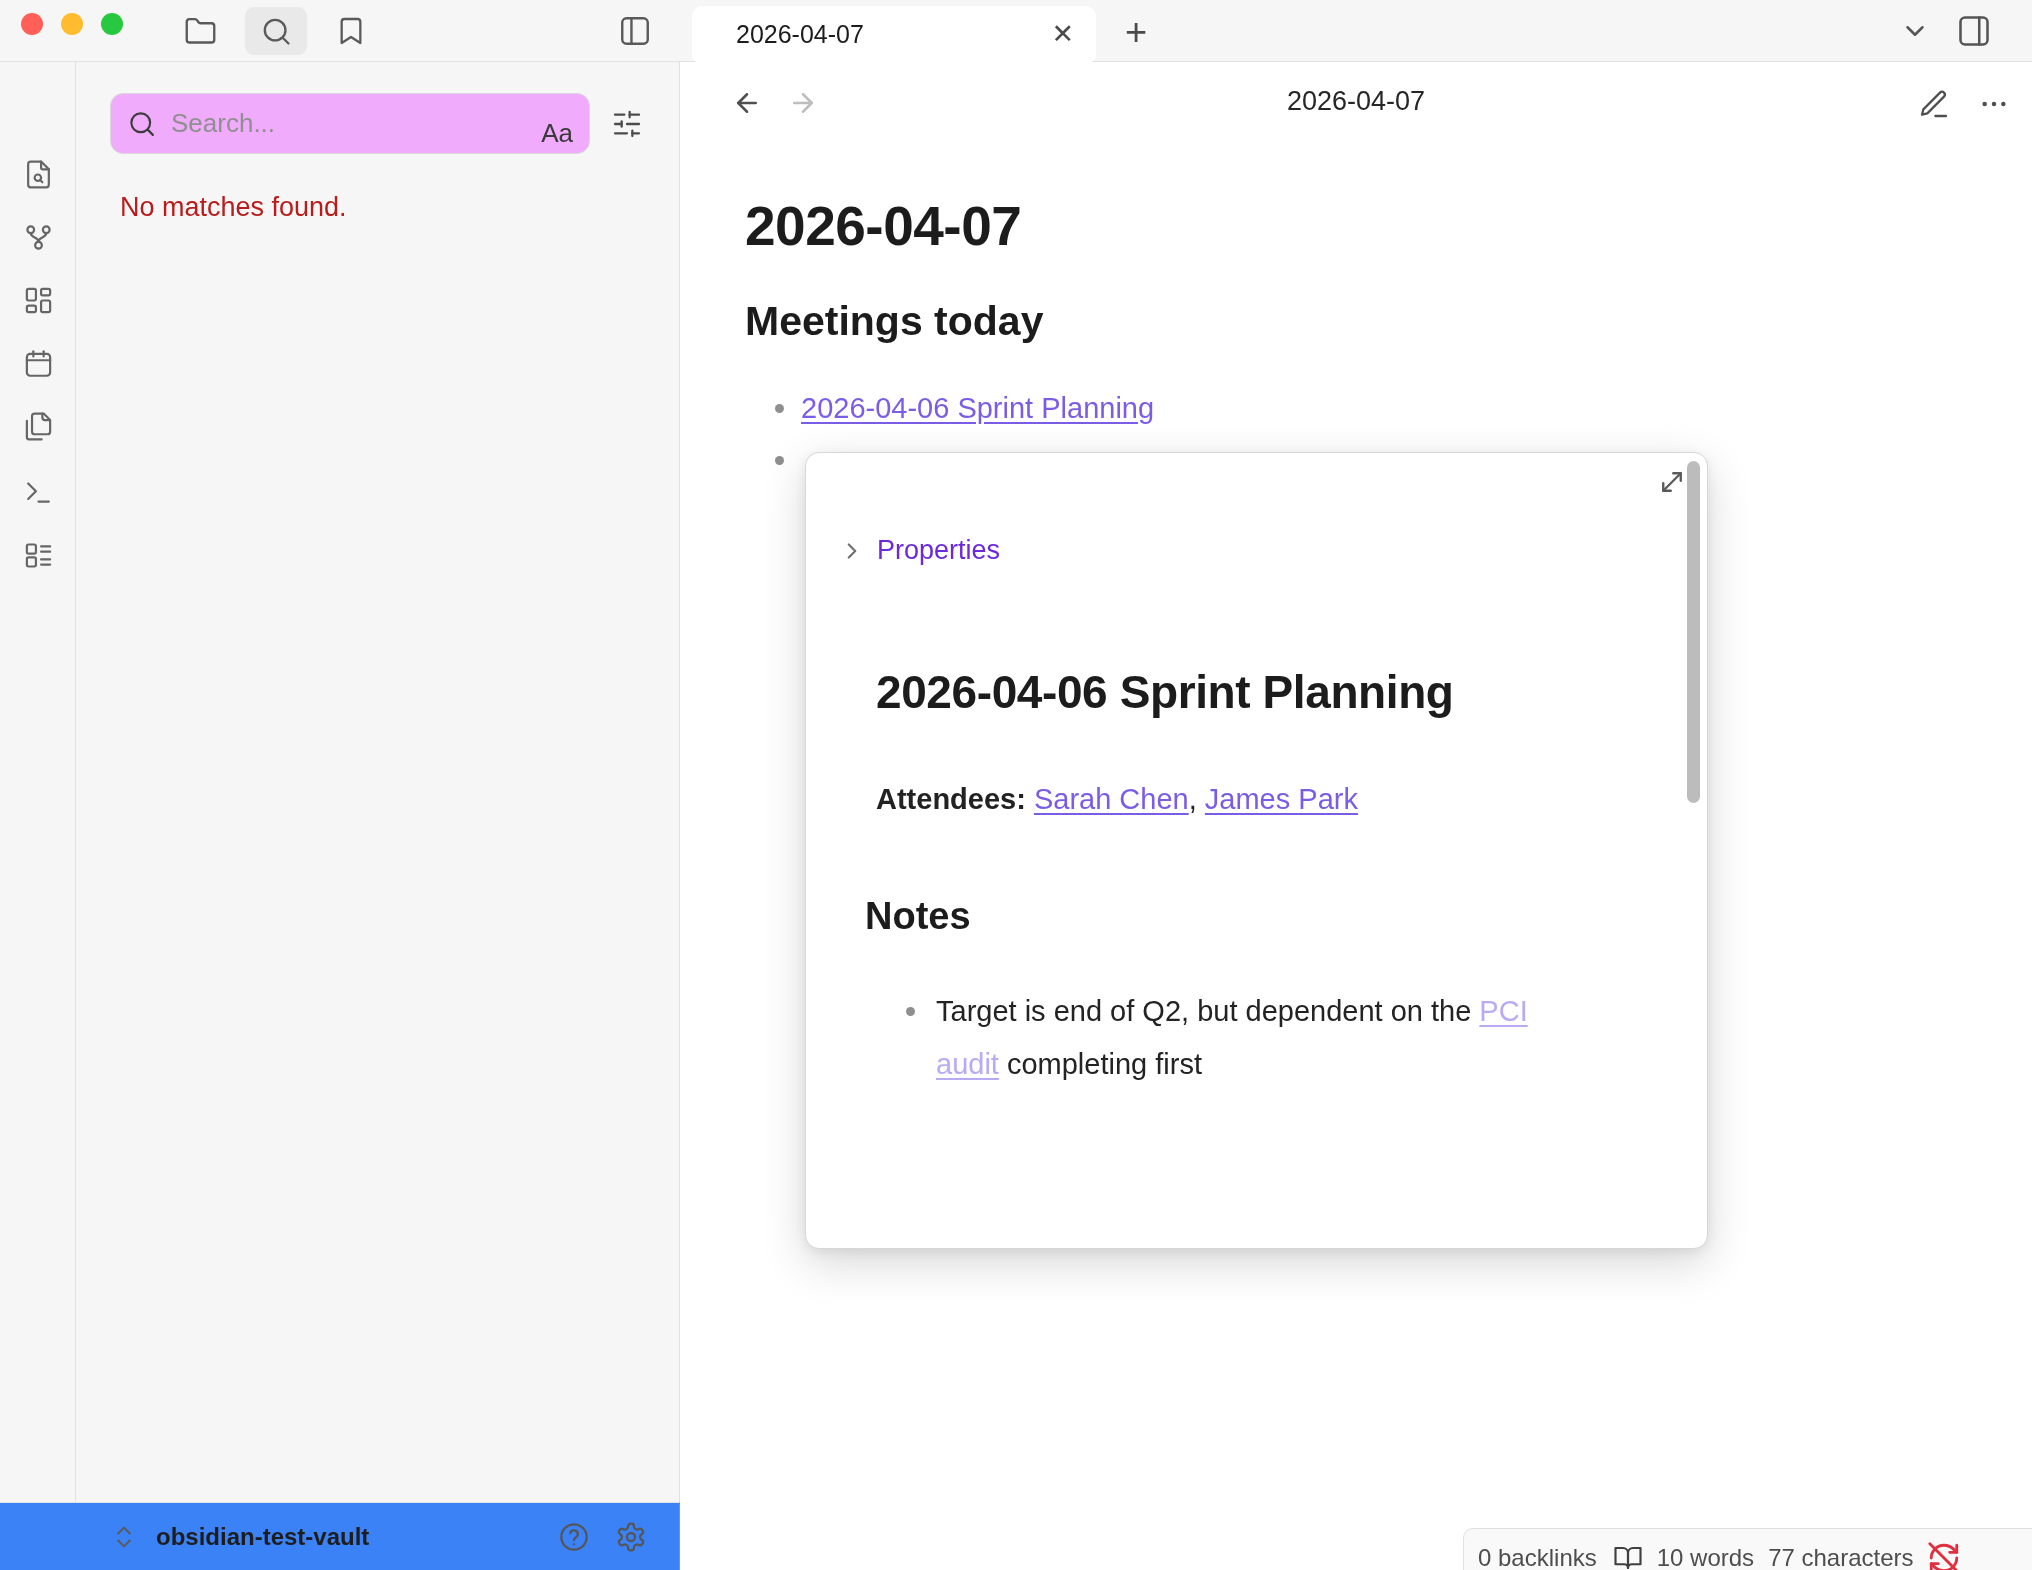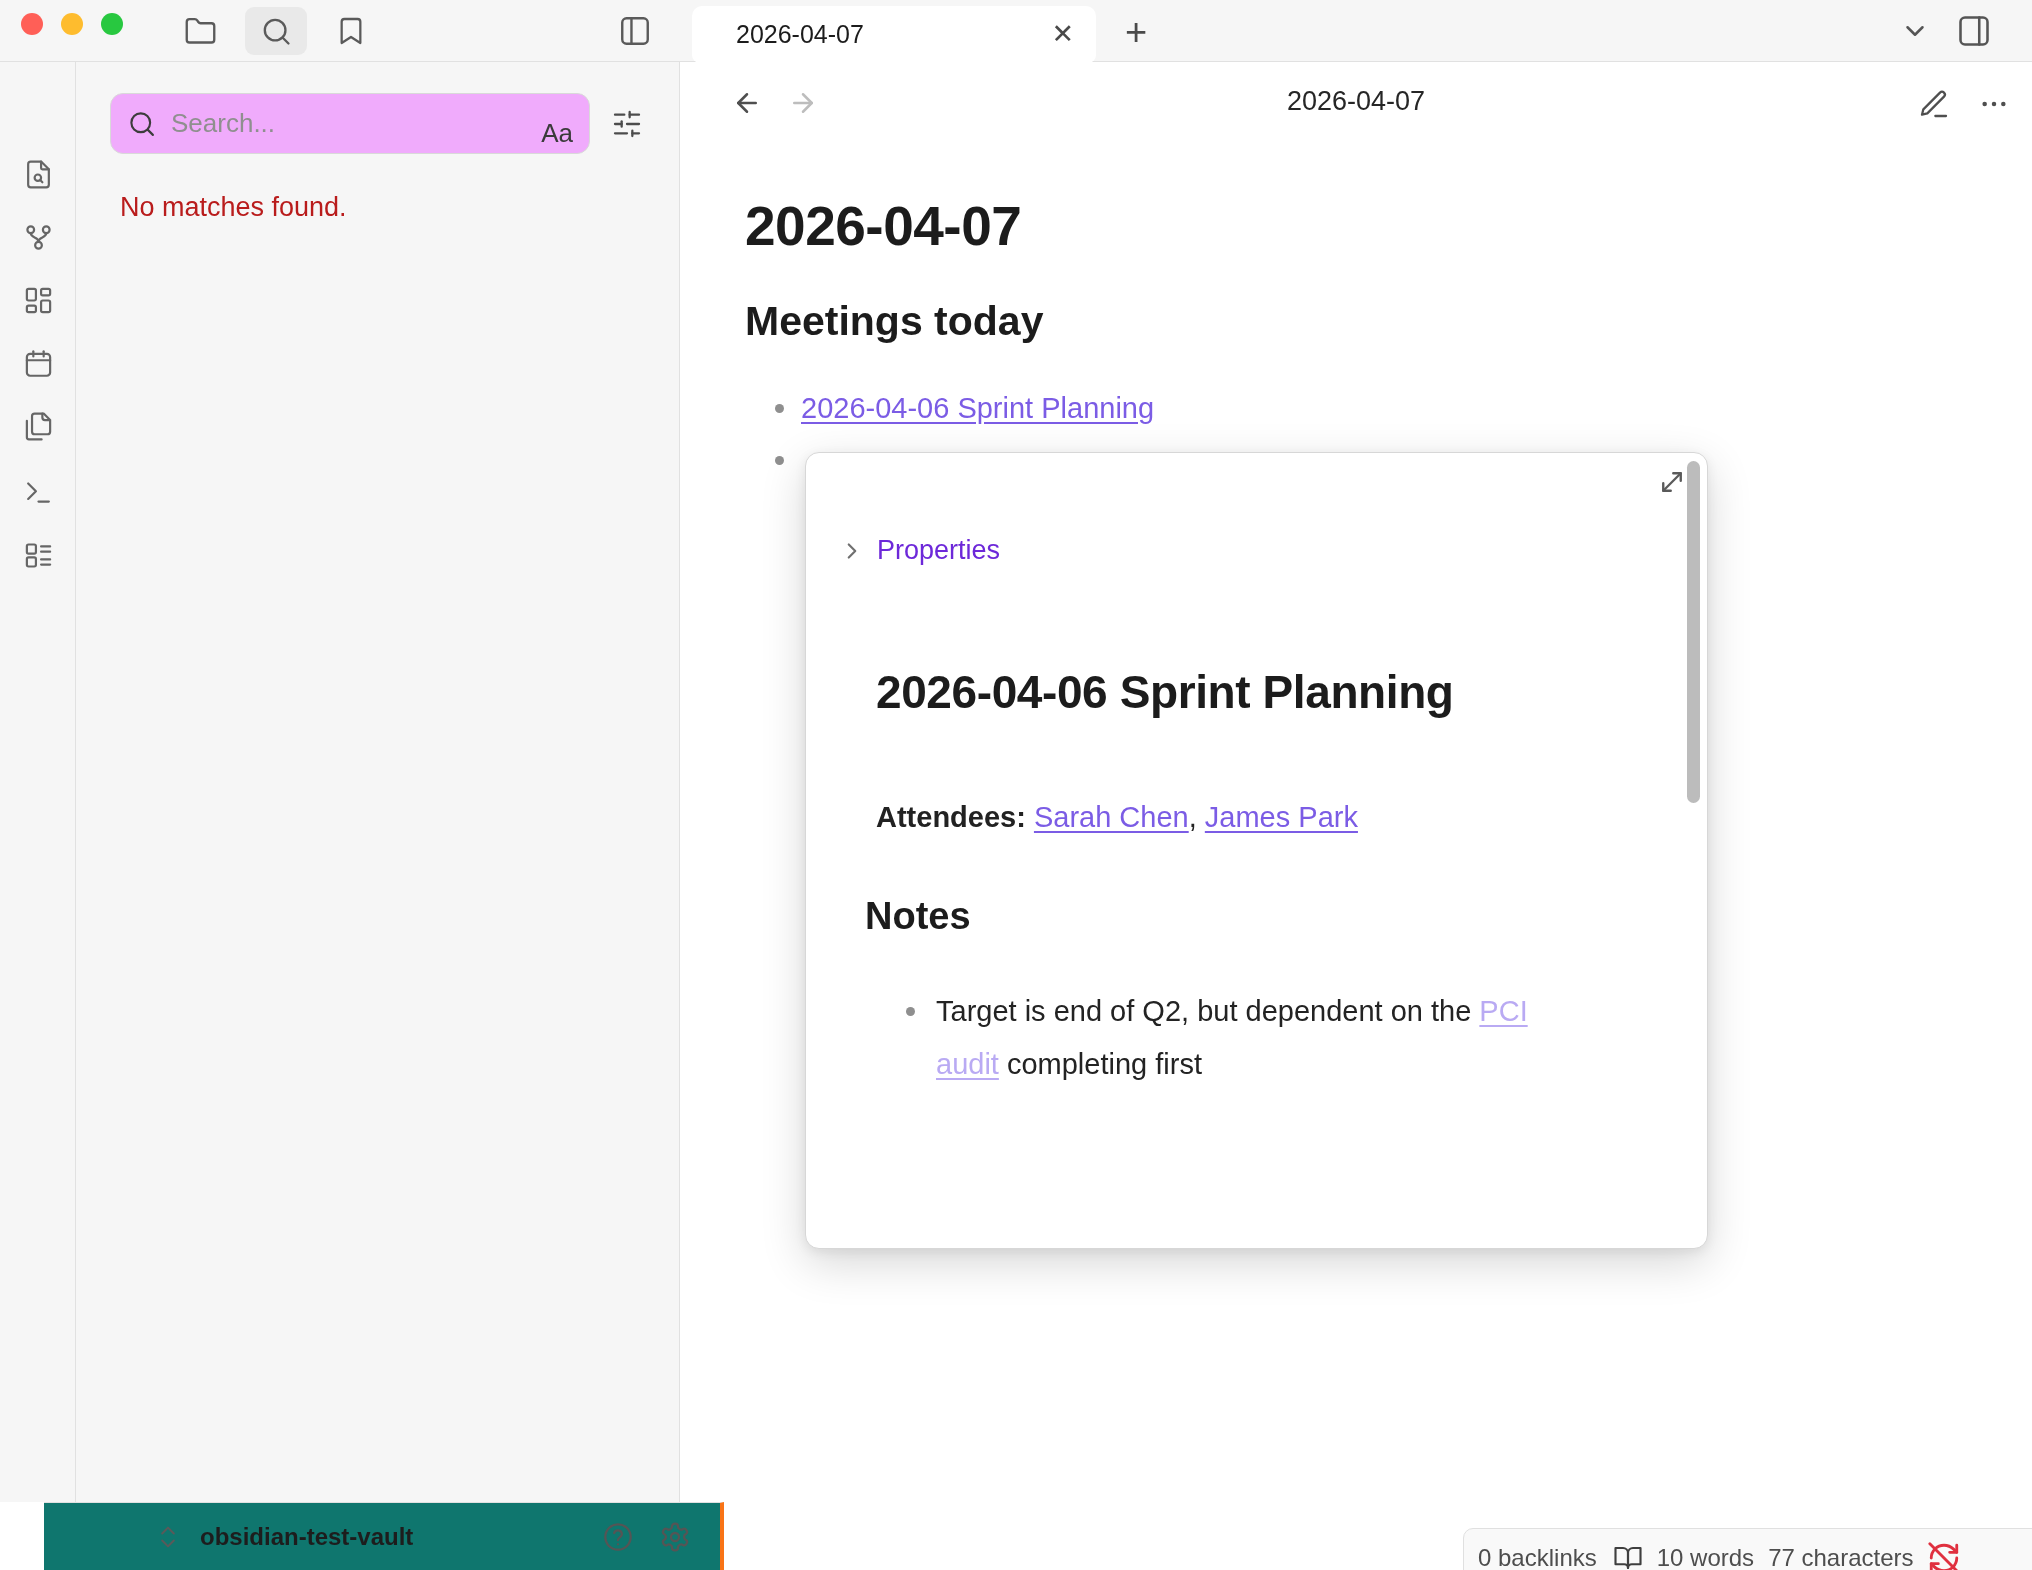--- a/index.html
+++ b/index.html
@@ -34,21 +34,21 @@
   .sidebar { position:absolute; left:76px; top:62px; width:604px; height:1440px; background:#f6f6f6; border-right:1px solid #e1e1e1; z-index:4; }
   .search-box { position:absolute; left:34px; top:31px; width:480px; height:61px; background:#f0abfc; border:1px solid #d9d9d9; border-radius:13px; display:flex; align-items:center; padding:0 16px; }
   .search-box .mag { color:#3c3c3c; margin-right:14px; flex:0 0 auto; }
   .search-input { flex:1; border:none; outline:none; background:transparent; font-size:26px; color:#222; font-family:inherit; min-width:0; }
   .search-input::placeholder { color:#8f8f8f; }
   .match-case { font-size:26px; color:#3a3a3a; margin-left:10px;margin-top:20px; }
   .search-settings { position:absolute; left:533px; top:44px; width:36px; height:36px; color:#4c4c4c; display:flex; align-items:center; justify-content:center; }
   .no-matches { position:absolute; left:44px; top:130px; font-size:27px; color:#b91c1c; }
 
   
-  .vault-row { position:absolute; left:0; top:1502px; width:680px; height:68px; background:#0f766e; border-top:1px solid #e1e1e1; border-right:4px solid #f97316; z-index:6; display:flex; align-items:center;margin-left:44px; }
+  .vault-row { position:absolute; left:0; top:1502px; width:680px; height:68px; background:#3b82f6; border-top:1px solid #e1e1e1; border-right:1px solid #f97316; z-index:6; display:flex; align-items:center; }
   .vault-switch { margin-left:110px; color:#5a5a5a; }
   .vault-name { margin-left:18px; font-size:24px; font-weight:bold; color:#1d1d1d; }
   .vault-help { position:absolute; left:558px; color:#555; }
   .vault-gear { position:absolute; left:615px; color:#555; }
 
   
   .main { position:absolute; left:680px; top:62px; width:1352px; height:1508px; background:#fff; }
   .view-header { position:absolute; left:0; top:0; width:1352px; height:80px; }
   .nav-back { position:absolute; left:52px; top:26px; color:#4f4f4f; }
   .nav-fwd  { position:absolute; left:108px; top:26px; color:#bdbdbd; }
@@ -65,21 +65,21 @@
   a.wlink.unresolved { color:#b9aaf3; }
 
   
   .popup { position:absolute; left:805px; top:452px; width:903px; height:797px; background:#fff; border:1px solid #d7d7d7; border-radius:14px; box-shadow:0 14px 45px rgba(0,0,0,0.16), 0 3px 12px rgba(0,0,0,0.07); z-index:20; overflow:hidden; }
   .popup-expand { position:absolute; right:20px; top:14px; color:#5a5a5a; }
   .popup-scrollthumb { position:absolute; right:7px; top:8px; width:13px; height:342px; background:#bcbcbc; border-radius:7px; }
   .props-row { position:absolute; left:33px; top:82px; display:flex; align-items:center; color:#6d28d9;text-align:center; }
   .props-row .chev { color:#707070; margin-right:12px; }
   .props-label { font-size:27px; }
   .popup-h1 { position:absolute; left:70px; top:212px; font-size:46px; font-weight:bold; color:#1c1c1c; letter-spacing:-0.4px; }
-  .attendees { position:absolute; left:70px; top:348px; font-size:29px; color:#222; }
+  .attendees { position:absolute; left:70px; top:330px; font-size:29px; color:#222; }
   .attendees b { font-weight:bold; }
   .popup-h2 { position:absolute; left:59px; top:442px; font-size:38px; font-weight:bold; color:#1c1c1c; }
   .popup-ul { position:absolute; left:130px; top:532px; width:640px; font-size:29px; line-height:53px; color:#232323; list-style:none; }
   .popup-ul li { position:relative; }
   .popup-ul li::before { content:""; position:absolute; left:-30px; top:22px; width:9px; height:9px; border-radius:50%; background:#8f8f8f; }
 
   
   .statusbar { position:absolute; left:1463px; top:1528px; width:600px; height:60px; background:#f9f9f9; border:1px solid #e0e0e0; border-radius:10px 0 0 0; z-index:25; display:flex; align-items:center; font-size:24px; color:#4e4e4e; }
   .sb-item { margin-left:14px; white-space:nowrap; }
   .sb-book { margin-left:16px; color:#3f3f3f; }

